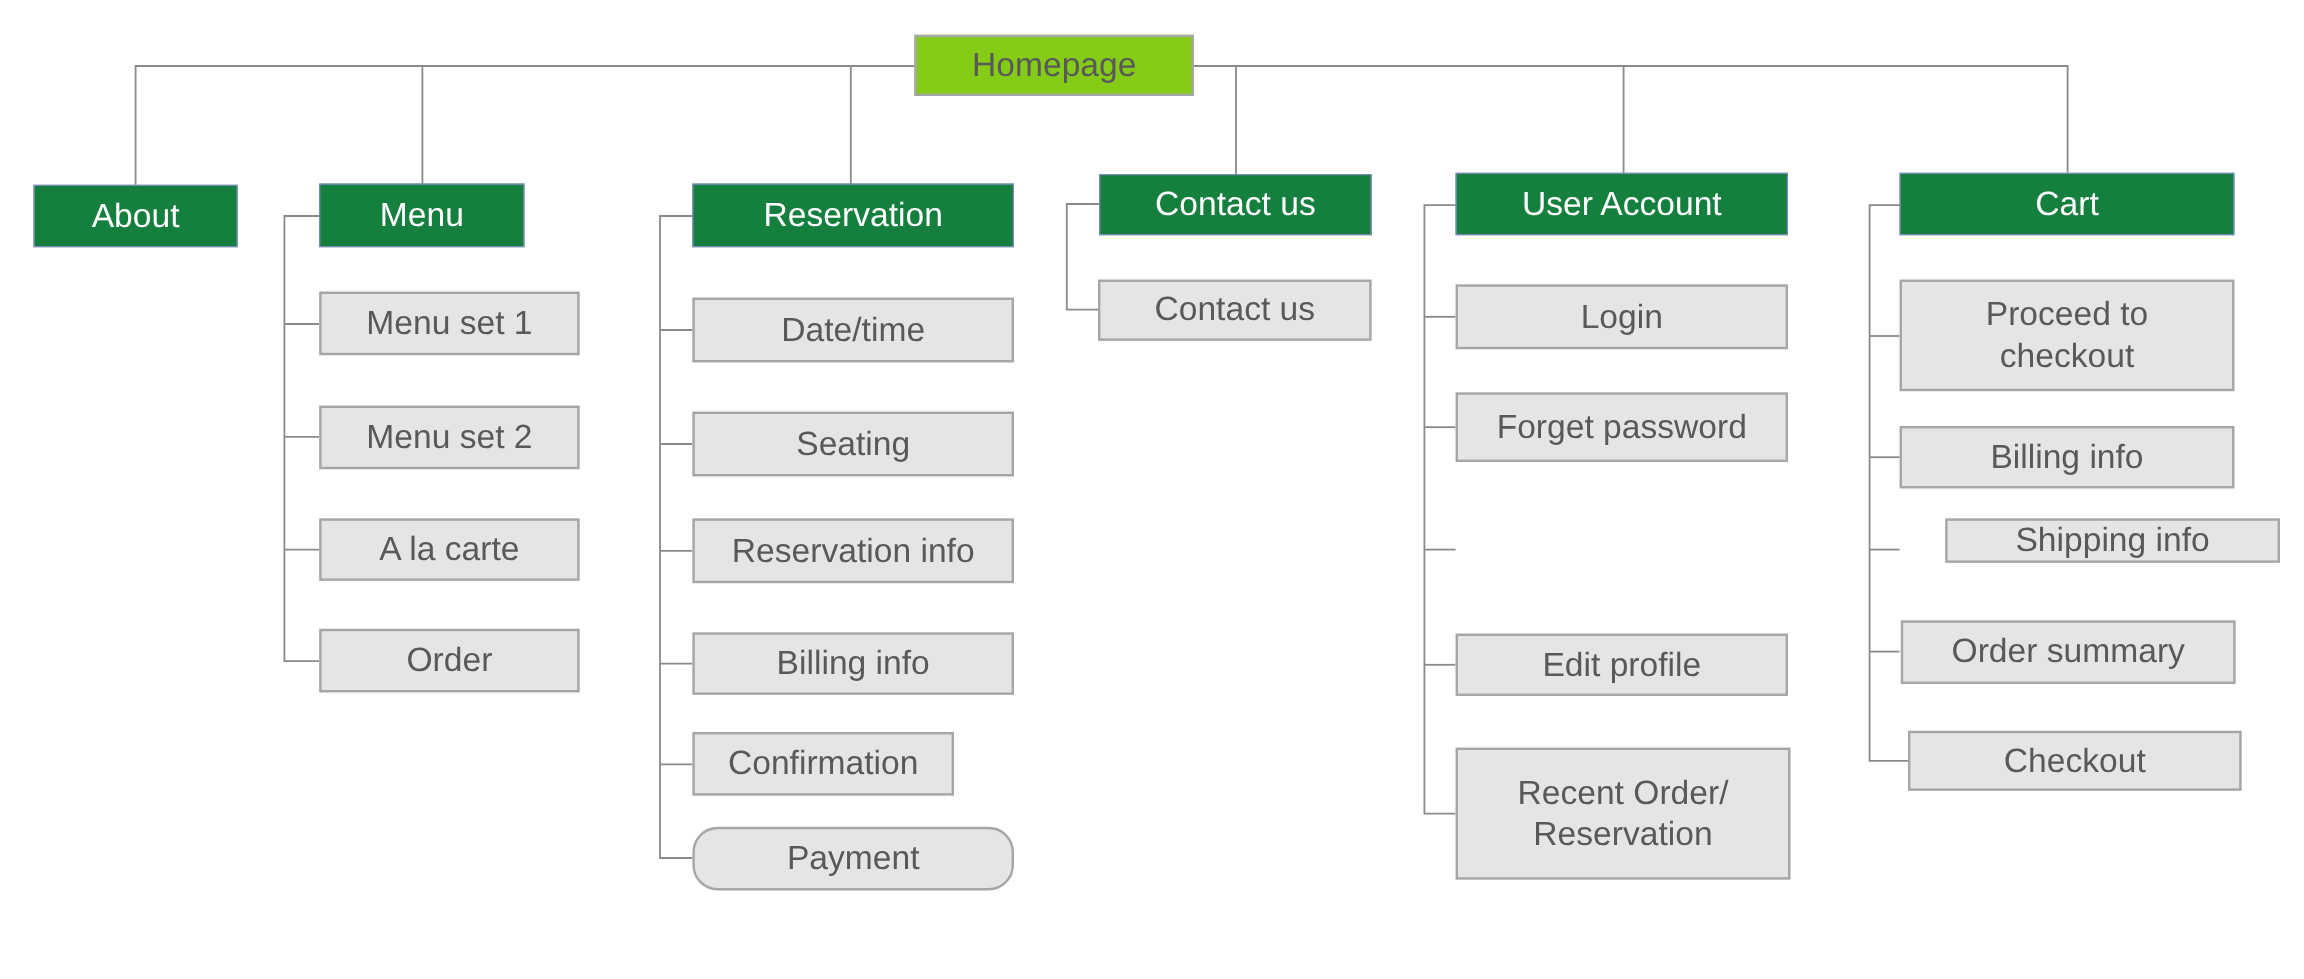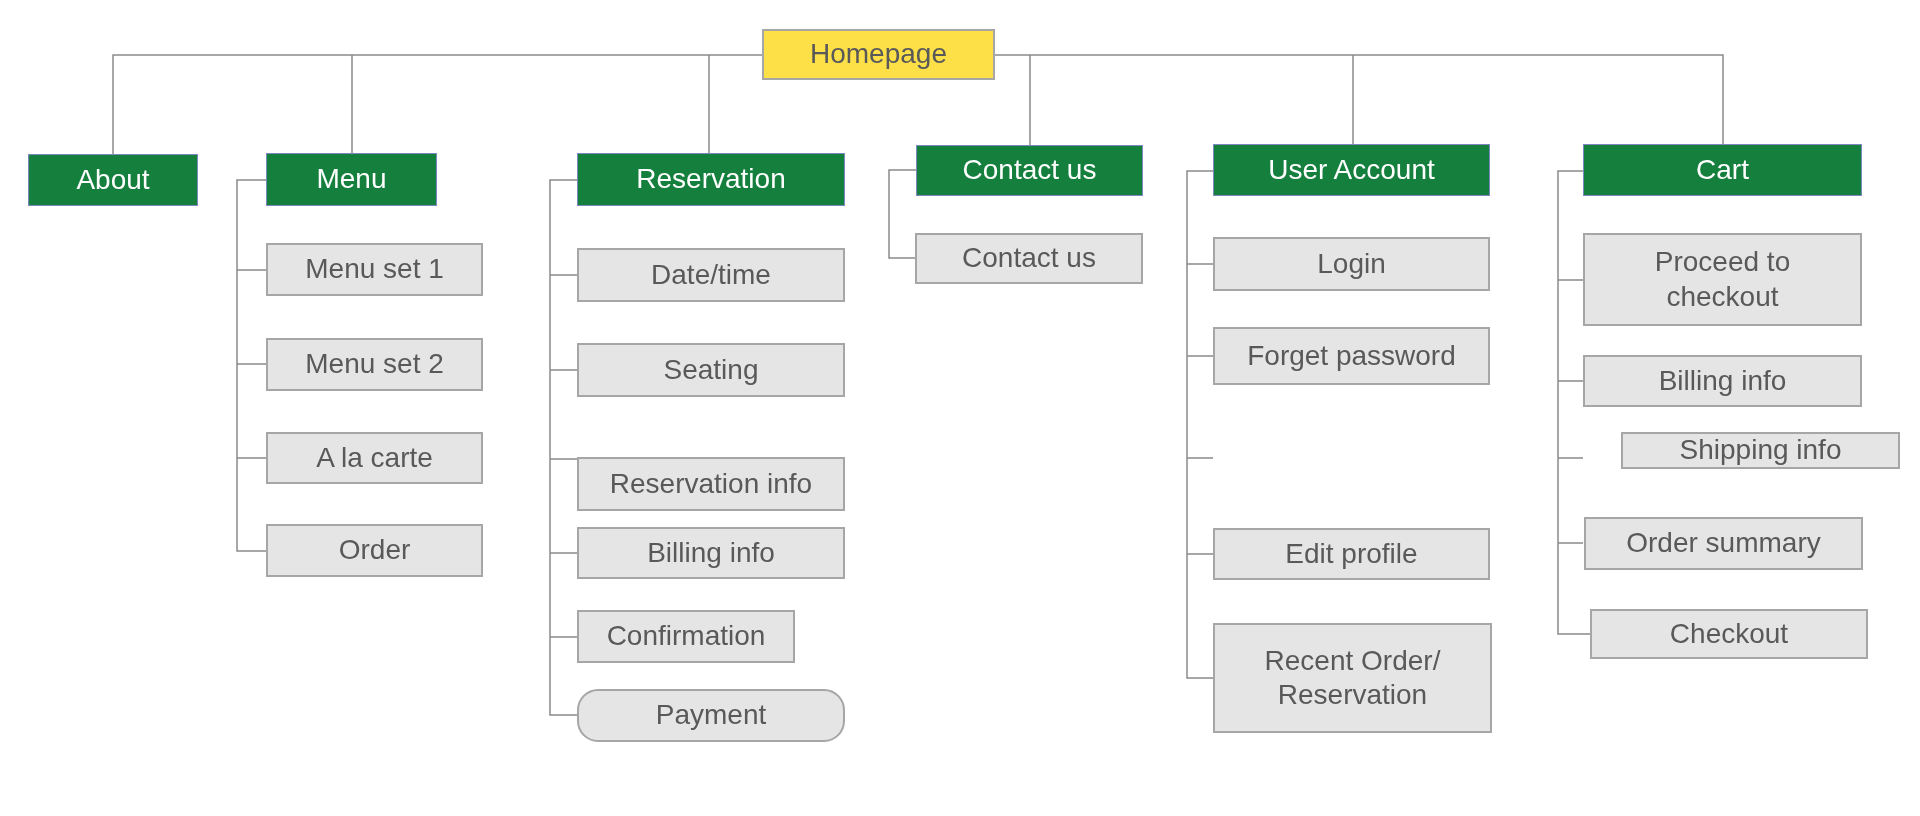--- a/index.html
+++ b/index.html
@@ -23,21 +23,21 @@
     background:#15803d;
     color:#ffffff;
     border:1px solid #7d88c0;
   }
   .leaf{
     background:#e5e5e5;
     color:#595959;
     border:2px solid #a6a6a6;
   }
   .root{
-    background:#fde047;
+    background:#84cc16;
     color:#595959;
     border:2px solid #a6a6a6;
   }
 </style>
 </head>
 <body>
 
 <div id="stage">
 
   <svg id="wires" viewBox="0 0 1920 816" xmlns="http://www.w3.org/2000/svg">
@@ -89,21 +89,21 @@
   <div class="box hdr" style="left:1213px;top:144px;width:277px;height:52px;">User Account</div>
   <div class="box hdr" style="left:1583px;top:144px;width:279px;height:52px;">Cart</div>
 
   <div class="box leaf" style="left:266px;top:243px;width:217px;height:53px;">Menu set 1</div>
   <div class="box leaf" style="left:266px;top:338px;width:217px;height:53px;">Menu set 2</div>
   <div class="box leaf" style="left:266px;top:432px;width:217px;height:52px;">A la carte</div>
   <div class="box leaf" style="left:266px;top:524px;width:217px;height:53px;">Order</div>
 
   <div class="box leaf" style="left:577px;top:248px;width:268px;height:54px;">Date/time</div>
   <div class="box leaf" style="left:577px;top:343px;width:268px;height:54px;">Seating</div>
-  <div class="box leaf" style="left:577px;top:432px;width:268px;height:54px;margin-top:25px;">Reservation info</div>
+  <div class="box leaf" style="left:577px;top:432px;width:268px;height:54px;">Reservation info</div>
   <div class="box leaf" style="left:577px;top:527px;width:268px;height:52px;">Billing info</div>
   <div class="box leaf" style="left:577px;top:610px;width:218px;height:53px;">Confirmation</div>
   <div class="box leaf" style="left:577px;top:689px;width:268px;height:53px;border-radius:21px;">Payment</div>
 
   <div class="box leaf" style="left:915px;top:233px;width:228px;height:51px;">Contact us</div>
 
   <div class="box leaf" style="left:1213px;top:237px;width:277px;height:54px;">Login</div>
   <div class="box leaf" style="left:1213px;top:327px;width:277px;height:58px;">Forget password</div>
   <div class="box leaf" style="left:1213px;top:528px;width:277px;height:52px;">Edit profile</div>
   <div class="box leaf" style="left:1213px;top:623px;width:279px;height:110px;">Recent Order/

